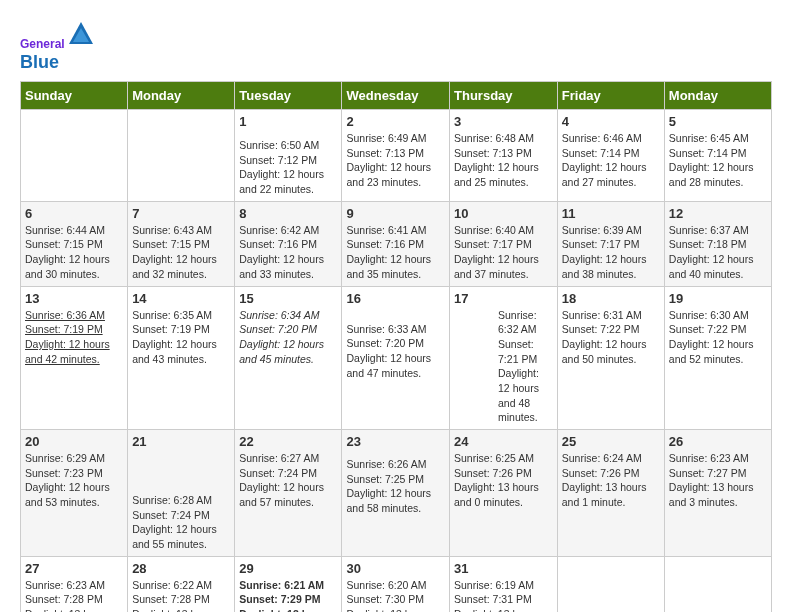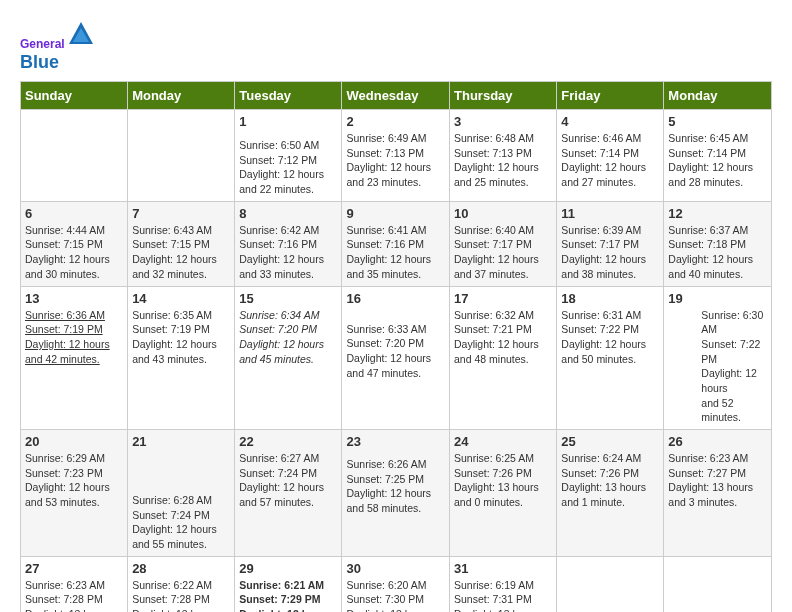--- a/index.html
+++ b/index.html
@@ -144,21 +144,21 @@
           <span class="day-number">5</span>
           <div class="day-info" style="white-space: pre-line;">Sunrise: 6:45 AM
 Sunset: 7:14 PM
 Daylight: 12 hours
 and 28 minutes.</div>
         </td>
       </tr>
       <tr>
         <td>
           <span class="day-number">6</span>
-          <div class="day-info" style="white-space: pre-line;">Sunrise: 4:44 AM
+          <div class="day-info" style="white-space: pre-line;">Sunrise: 6:44 AM
 Sunset: 7:15 PM
 Daylight: 12 hours
 and 30 minutes.</div>
         </td>
         <td>
           <span class="day-number">7</span>
           <div class="day-info" style="white-space: pre-line;">Sunrise: 6:43 AM
 Sunset: 7:15 PM
 Daylight: 12 hours
 and 32 minutes.</div>
@@ -223,35 +223,35 @@
         </td>
         <td>
           <span class="day-number">16</span>
           <div class="day-info" style="white-space: pre-line; margin-top: 16px;">Sunrise: 6:33 AM
 Sunset: 7:20 PM
 Daylight: 12 hours
 and 47 minutes.</div>
         </td>
         <td>
           <span class="day-number">17</span>
-          <div class="day-info" style="white-space: pre-line;">Sunrise: 6:32 AM
+          <div class="day-info" style="white-space: pre-line; margin-left: 44px;">Sunrise: 6:32 AM
 Sunset: 7:21 PM
 Daylight: 12 hours
 and 48 minutes.</div>
         </td>
         <td>
           <span class="day-number">18</span>
           <div class="day-info" style="white-space: pre-line;">Sunrise: 6:31 AM
 Sunset: 7:22 PM
 Daylight: 12 hours
 and 50 minutes.</div>
         </td>
         <td>
           <span class="day-number">19</span>
-          <div class="day-info" style="white-space: pre-line; margin-left: 33px;">Sunrise: 6:30 AM
+          <div class="day-info" style="white-space: pre-line;">Sunrise: 6:30 AM
 Sunset: 7:22 PM
 Daylight: 12 hours
 and 52 minutes.</div>
         </td>
       </tr>
       <tr>
         <td>
           <span class="day-number">20</span>
           <div class="day-info" style="white-space: pre-line;">Sunrise: 6:29 AM
 Sunset: 7:23 PM

